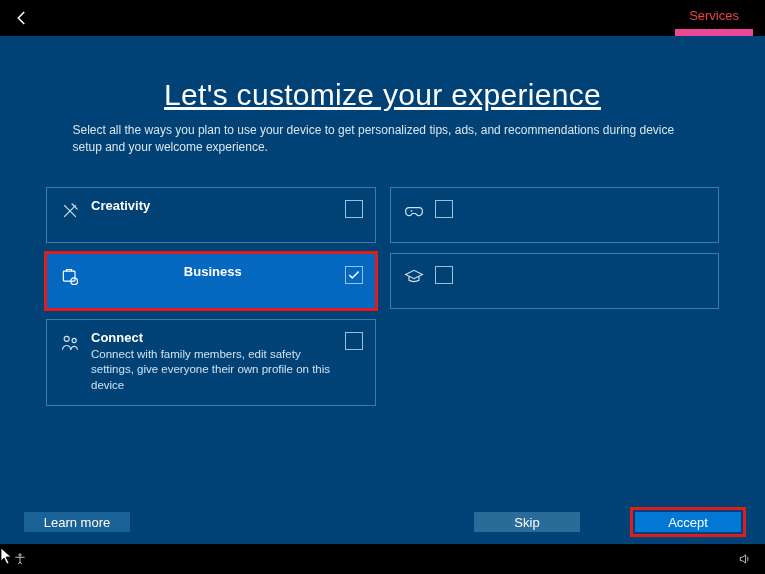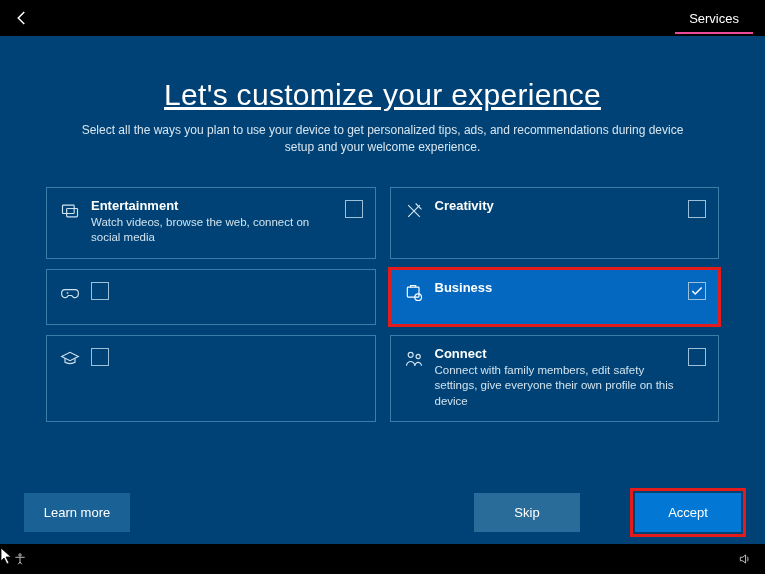--- a/index.html
+++ b/index.html
@@ -1,40 +1,40 @@
 <!DOCTYPE html>
 <html><head>
 <meta charset="utf-8">
 <style>
   * { box-sizing: border-box; margin: 0; padding: 0; }
   html, body { width: 765px; height: 574px; overflow: hidden; font-family: "Segoe UI", Arial, sans-serif; }
   body { background: #000; color: #fff; display: flex; flex-direction: column; }
 
   .titlebar { height: 36px; background: #000; display: flex; align-items: center; justify-content: space-between; padding: 0 12px; }
   .back { width: 20px; height: 20px; display: flex; align-items: center; justify-content: center; cursor: pointer; }
-  .tab-label { font-size: 13px; color: #ffffff; padding: 8px 14px 6px; border-bottom: 2px solid #ec4899; }
+  .tab-label { font-size: 13px; color: #ef4444; padding: 8px 14px 6px; border-bottom: 8px solid #ec4899; }
 
   .stage { flex: 1; background: #004275; position: relative; display: flex; flex-direction: column; padding: 42px 46px 0; }
   .heading { text-align: center; font-weight: 300; font-size: 30px; letter-spacing: .3px; margin-bottom: 10px; text-decoration: underline; }
-  .subheading { text-align: center; font-size: 12px; line-height: 1.45; color: #d8e6f0; max-width: 620px; margin: 0 auto 30px; }
+  .subheading { text-align: left; font-size: 12px; line-height: 1.45; color: #d8e6f0; max-width: 620px; margin: 0 auto 30px; }
 
   .grid { display: grid; grid-template-columns: 1fr 1fr; gap: 10px 14px; }
   .card { border: 1px solid #3b7da8; padding: 10px 12px 12px 12px; display: flex; align-items: flex-start; gap: 10px; min-height: 56px; position: relative; cursor: pointer; }
   .card .icon { width: 22px; height: 22px; flex: 0 0 22px; display:flex; align-items:center; justify-content:center; margin-top:2px; }
   .card .text { flex: 1; }
   .card .title { font-size: 13px; font-weight: 600; margin-bottom: 2px; }
   .card .desc { font-size: 11.5px; line-height: 1.35; color: #d0e2ee; }
   .check { width: 18px; height: 18px; border: 1.5px solid #9bc0d8; flex: 0 0 18px; margin-top: 2px; display:flex; align-items:center; justify-content:center; }
-  .card.selected { background: #0468c0; }
+  .card.selected { background: #0468c0; text-align: center; }
   .card.selected .check svg { display:block; }
   .check svg { display:none; stroke:#fff; }
   .card.highlight { outline: 3px solid #e41b1b; outline-offset: -1px; }
 
   .footer { position: absolute; left: 0; right: 0; bottom: 12px; display: flex; justify-content: space-between; align-items: center; padding: 0 24px; }
-  .btn { height: 39px; min-width: 106px; padding: 0 11px; font-size: 13px; border: none; cursor: pointer; display:flex; align-items:center; justify-content:center; }
+  .btn { height: 20px; min-width: 106px; padding: 0 11px; font-size: 13px; border: none; cursor: pointer; display:flex; align-items:center; justify-content:center; }
   .btn.learn { background: #1a6295; color: #fff; }
   .btn.skip { background: #2a6c99; color: #fff; margin-right: 14px; }
   .btn.accept { background: #0277d4; color: #fff; }
   .btn.accept.highlight { outline: 3px solid #e41b1b; outline-offset: 2px; margin-left: 41px; }
   .right-buttons { display:flex; }
 
   .taskbar { height: 30px; background: #000; display:flex; align-items:center; justify-content:space-between; padding: 0 12px; position:relative; }
   .tray-icon { width:16px; height:16px; display:flex; align-items:center; justify-content:center; }
 
   .cursor { position: fixed; left: 0; top: 547px; pointer-events:none; }
@@ -49,33 +49,20 @@
       </svg>
   </div>
   <div class="tab-label">Services</div>
 </div>
 
 <div class="stage">
   <h1 class="heading">Let's customize your experience</h1>
   <p class="subheading">Select all the ways you plan to use your device to get personalized tips, ads, and recommendations during device setup and your welcome experience.</p>
 
   <div class="grid">
-      <div class="card">
-        <span class="icon">
-          <svg width="20" height="20" viewBox="0 0 24 24" fill="none" stroke="#cfe3f1" stroke-width="1.4">
-            <rect x="3" y="5" width="14" height="10" rx="1"></rect>
-            <rect x="8" y="9" width="13" height="10" rx="1"></rect>
-          </svg>
-        </span>
-        <div class="text">
-          <div class="title">Entertainment</div>
-          <div class="desc">Watch videos, browse the web, connect on social media</div>
-        </div>
-        <div class="check"></div>
-      </div>
       <div class="card">
         <span class="icon">
           <svg width="20" height="20" viewBox="0 0 24 24" fill="none" stroke="#cfe3f1" stroke-width="1.4">
             <path d="M5 19 L19 5 M5 5 L19 19"></path>
             <path d="M14 3l7 7"></path>
           </svg>
         </span>
         <div class="text">
           <div class="title">Creativity</div>
         </div>

